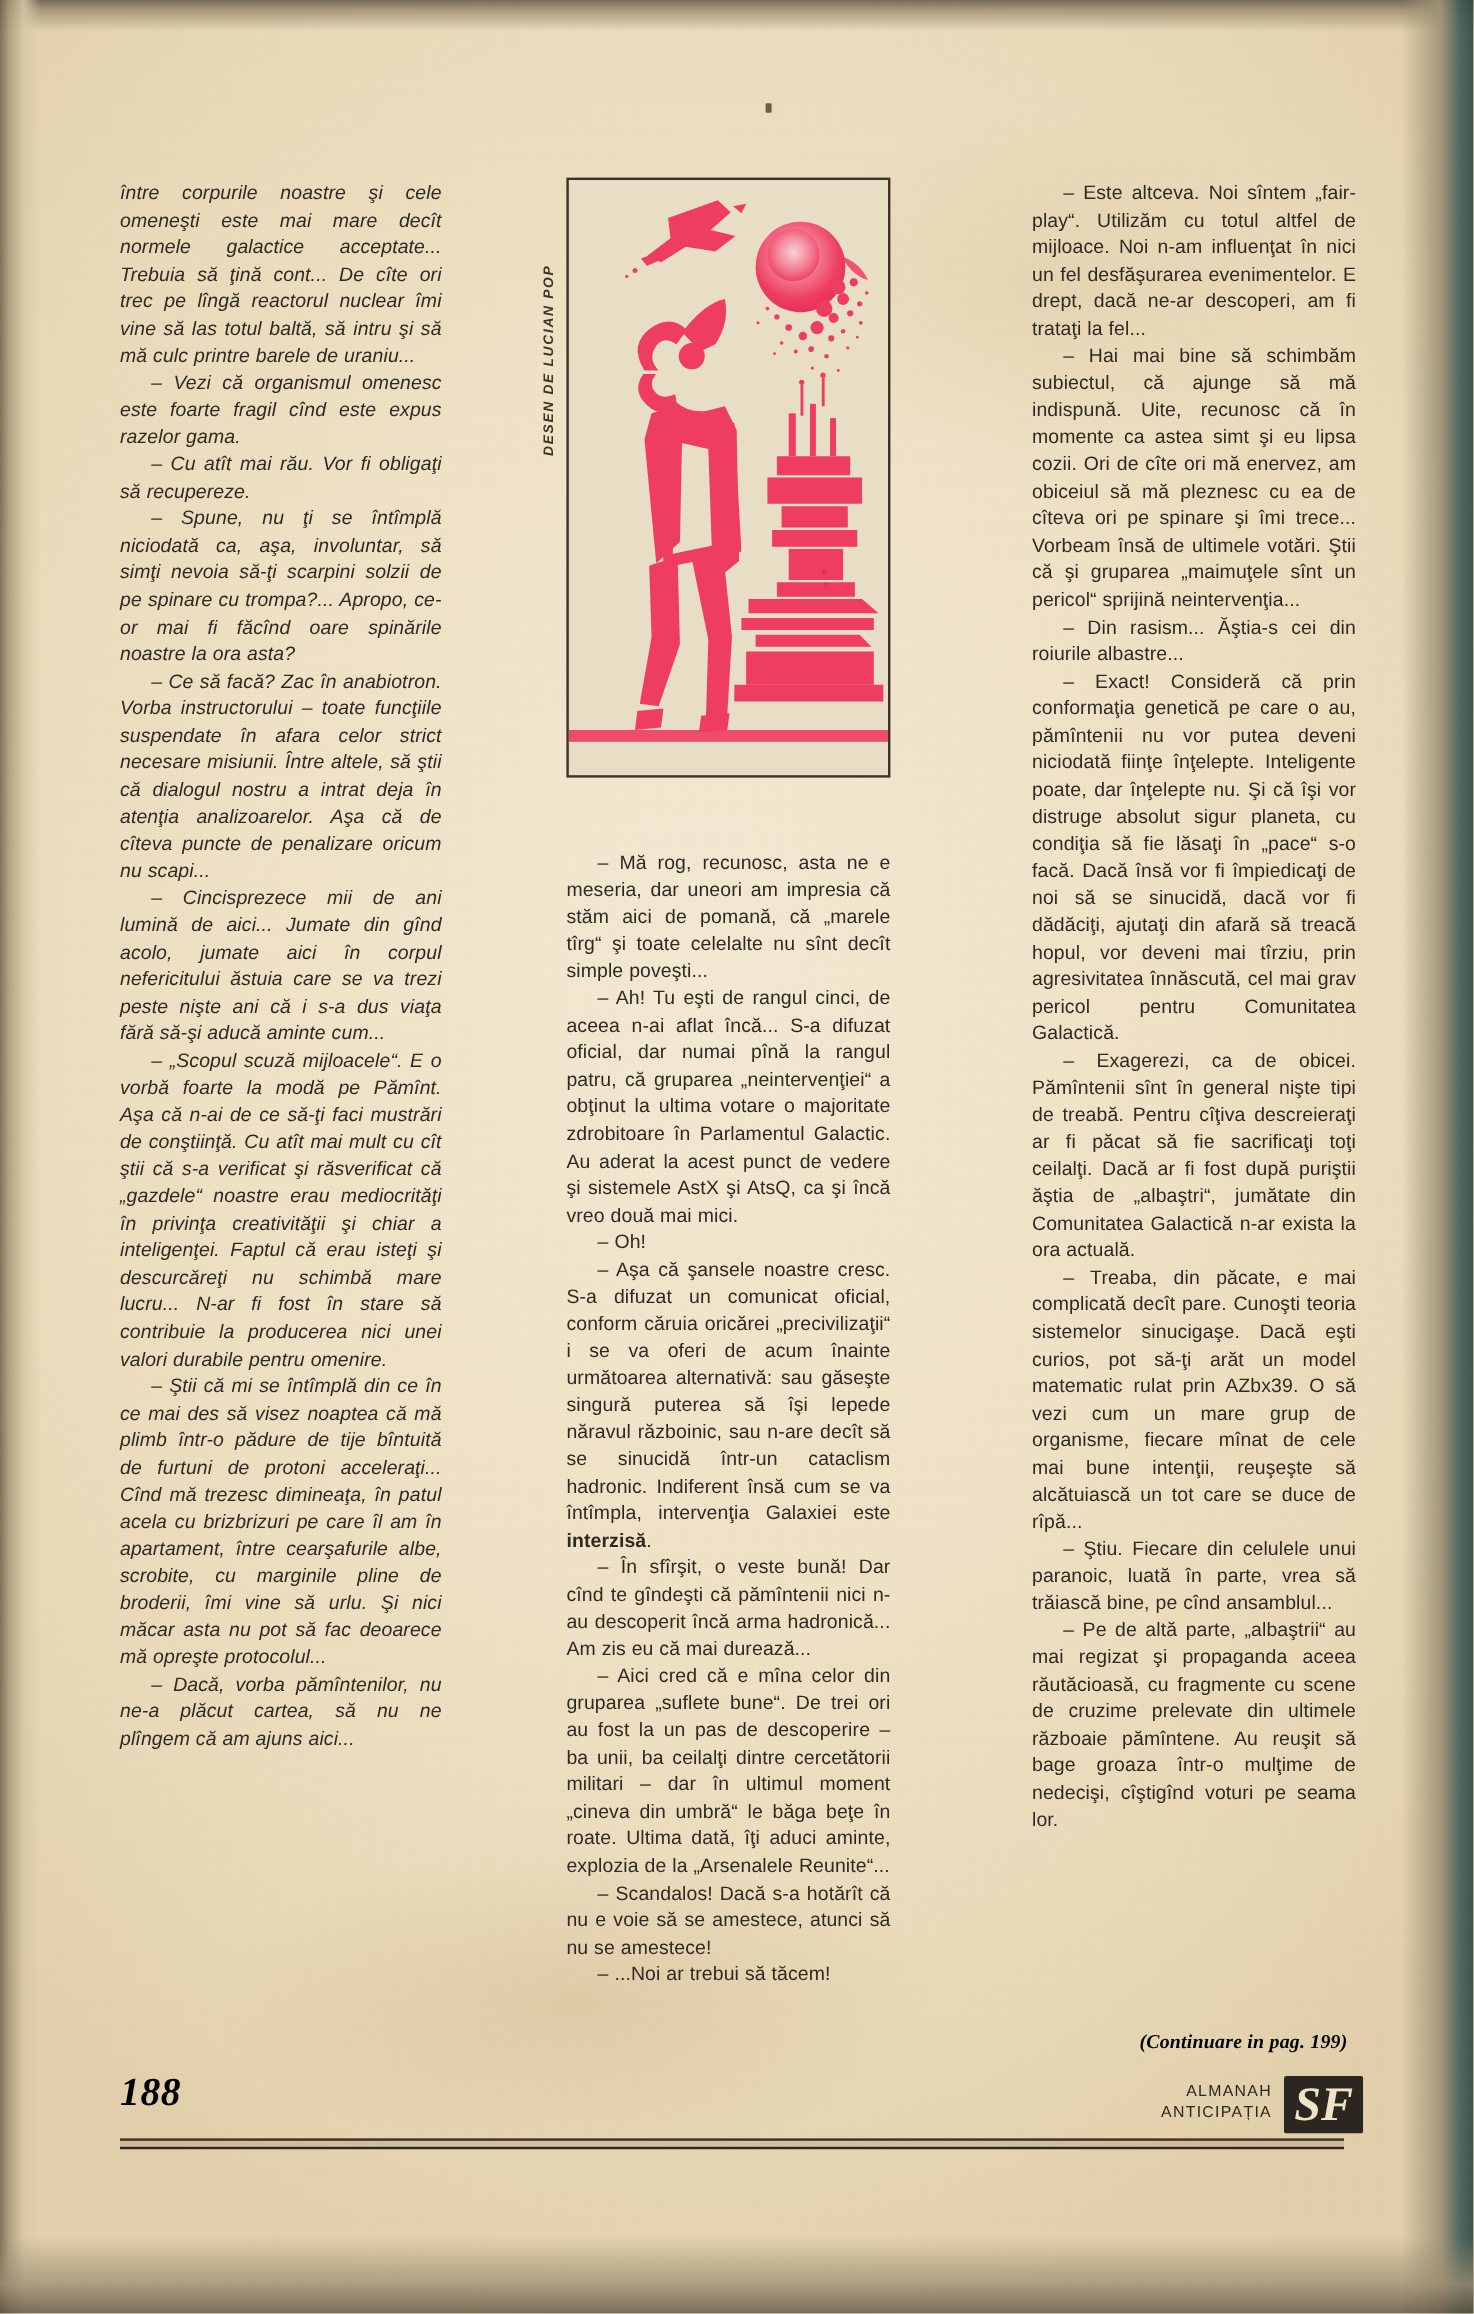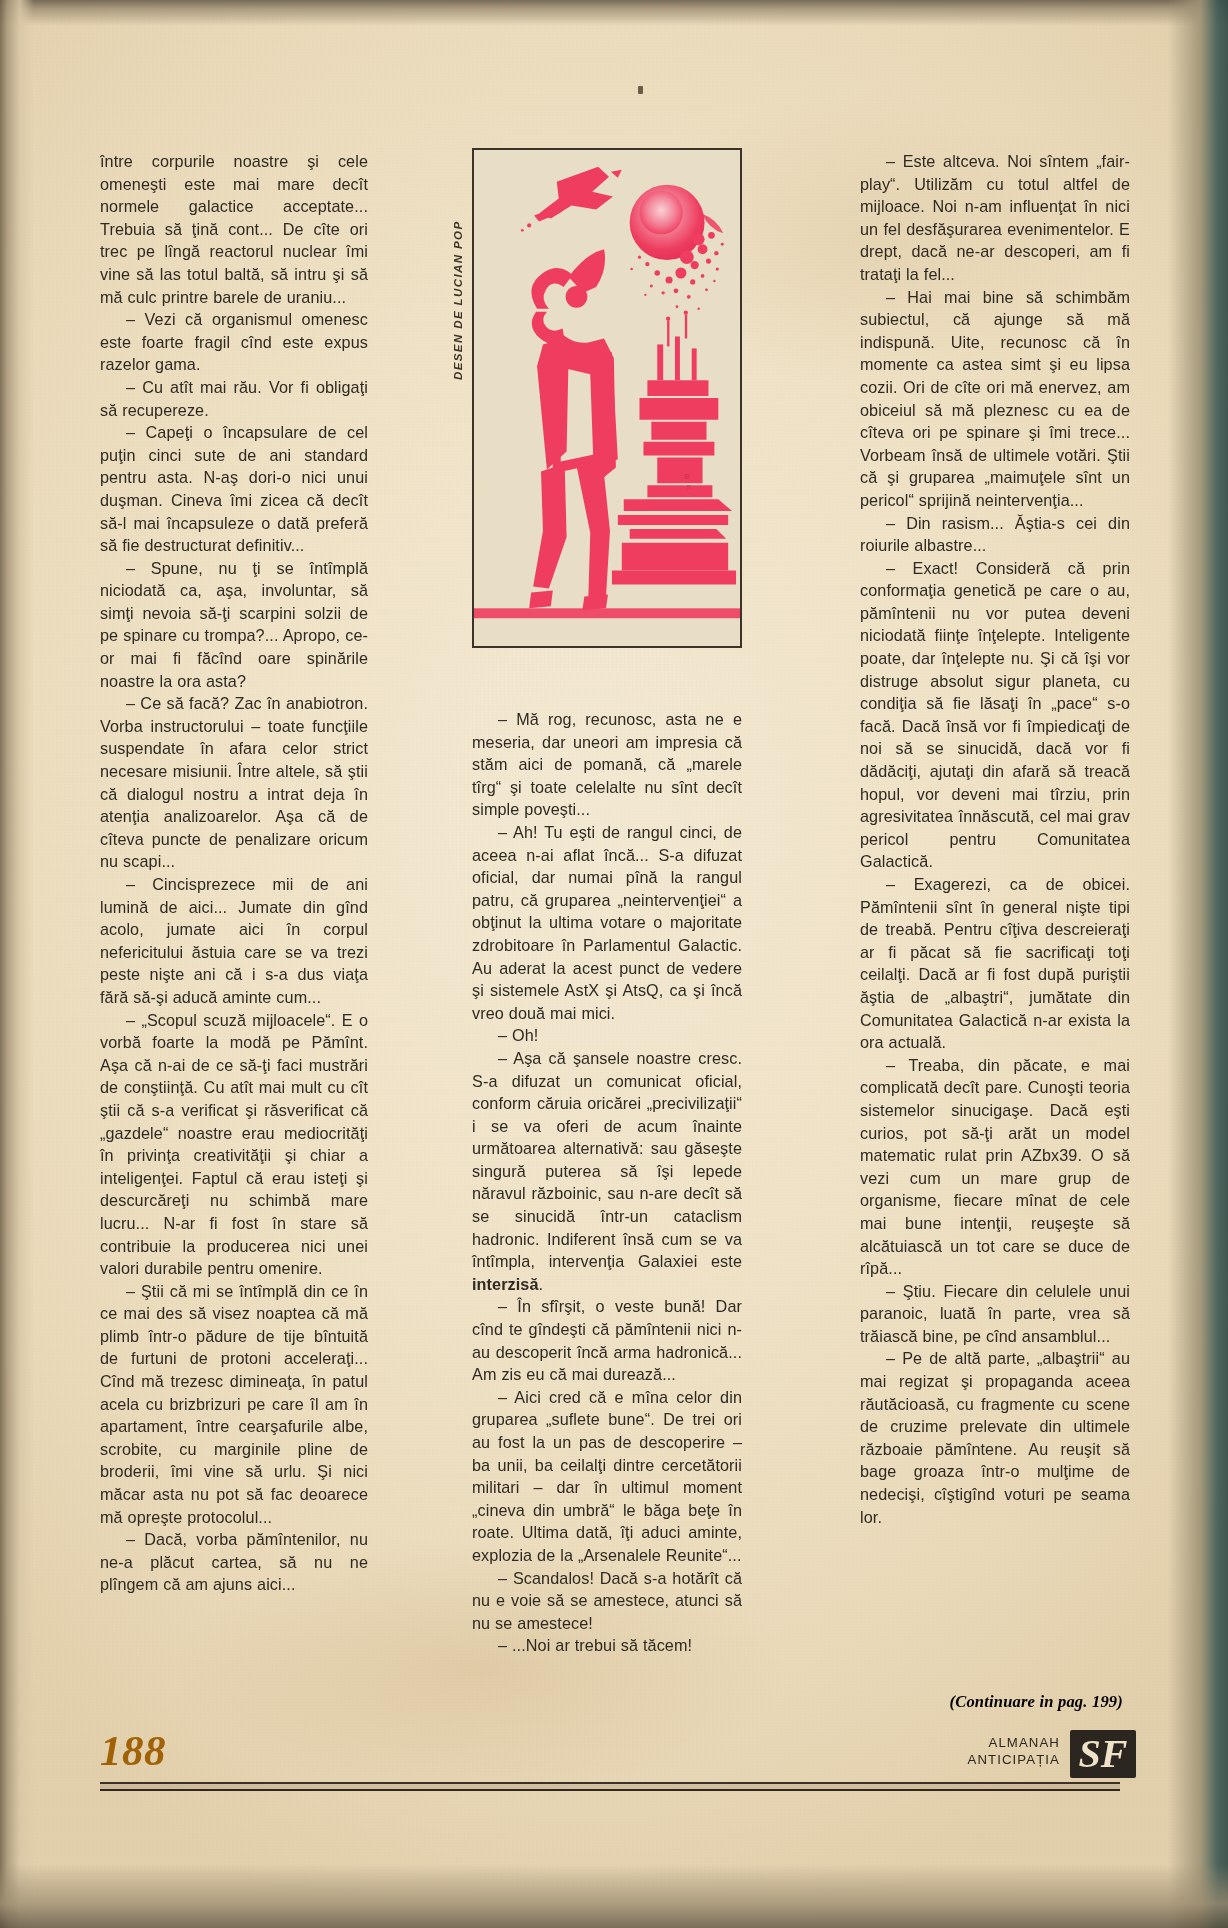--- a/index.html
+++ b/index.html
@@ -77,21 +77,21 @@
     width: 268px;
     font-size: 16.2px;
     line-height: 22.6px;
     color: #2e2a22;
     text-align: justify;
     text-justify: inter-word;
     hyphens: manual;
     letter-spacing: .1px;
     word-spacing: .3px;
   }
-  #col1 { left: 100px; }
+  #col1 { left: 100px; font-style: italic; }
   #col2 { left: 472px; top: 676px; width: 270px; margin-top: 32px; }
   #col3 { left: 860px; width: 270px; }
 
   .col p {
     margin: 0;
     text-indent: 26px;
   }
   .col p.noindent { text-indent: 0; }
   .col b { font-weight: 700; }
 
@@ -127,22 +127,22 @@
   #illo-svg { display:block; width:100%; height:100%; }
 
   
   #page-number {
     position: absolute;
     left: 100px;
     top: 1726px;
     font-family: "Liberation Serif", serif;
     font-style: italic;
     font-weight: 700;
-    font-size: 43px;
-    color: #a16207;
+    font-size: 33px;
+    color: #000000;
     letter-spacing: .5px;
   }
   #footer-rule {
     position: absolute;
     left: 100px;
     top: 1782px;
     width: 1020px;
     height: 5px;
     border-top: 2px solid #3a3226;
     border-bottom: 2.4px solid #2e2820;
@@ -200,21 +200,20 @@
 </div>
 
 <div id="content">
 
   <div id="speck"></div>
 
   <div class="col" id="col1">
     <p class="noindent">între corpurile noastre şi cele omeneşti este mai mare decît normele galactice acceptate... Trebuia să ţină cont... De cîte ori trec pe lîngă reactorul nuclear îmi vine să las totul baltă, să intru şi să mă culc printre barele de uraniu...</p>
     <p>– Vezi că organismul omenesc este foarte fragil cînd este expus razelor gama.</p>
     <p>– Cu atît mai rău. Vor fi obligaţi să recupereze.</p>
-    <p>– Capeţi o încapsulare de cel puţin cinci sute de ani standard pentru asta. N-aş dori-o nici unui duşman. Cineva îmi zicea că decît să-l mai încapsuleze o dată preferă să fie destructurat definitiv...</p>
     <p>– Spune, nu ţi se întîmplă niciodată ca, aşa, involuntar, să simţi nevoia să-ţi scarpini solzii de pe spinare cu trompa?... Apropo, ce-or mai fi făcînd oare spinările noastre la ora asta?</p>
     <p>– Ce să facă? Zac în anabiotron. Vorba instructorului – toate funcţiile suspendate în afara celor strict necesare misiunii. Între altele, să ştii că dialogul nostru a intrat deja în atenţia analizoarelor. Aşa că de cîteva puncte de penalizare oricum nu scapi...</p>
     <p>– Cincisprezece mii de ani lumină de aici... Jumate din gînd acolo, jumate aici în corpul nefericitului ăstuia care se va trezi peste nişte ani că i s-a dus viaţa fără să-şi aducă aminte cum...</p>
     <p>– „Scopul scuză mijloacele“. E o vorbă foarte la modă pe Pămînt. Aşa că n-ai de ce să-ţi faci mustrări de conştiinţă. Cu atît mai mult cu cît ştii că s-a verificat şi răsverificat că „gazdele“ noastre erau mediocrităţi în privinţa creativităţii şi chiar a inteligenţei. Faptul că erau isteţi şi descurcăreţi nu schimbă mare lucru... N-ar fi fost în stare să contribuie la producerea nici unei valori durabile pentru omenire.</p>
     <p>– Ştii că mi se întîmplă din ce în ce mai des să visez noaptea că mă plimb într-o pădure de tije bîntuită de furtuni de protoni acceleraţi... Cînd mă trezesc dimineaţa, în patul acela cu brizbrizuri pe care îl am în apartament, între cearşafurile albe, scrobite, cu marginile pline de broderii, îmi vine să urlu. Şi nici măcar asta nu pot să fac deoarece mă opreşte protocolul...</p>
     <p>– Dacă, vorba pămîntenilor, nu ne-a plăcut cartea, să nu ne plîngem că am ajuns aici...</p>
   </div>
 
   <div id="illo-wrap">
     <div id="illo-credit">DESEN DE LUCIAN POP</div>

